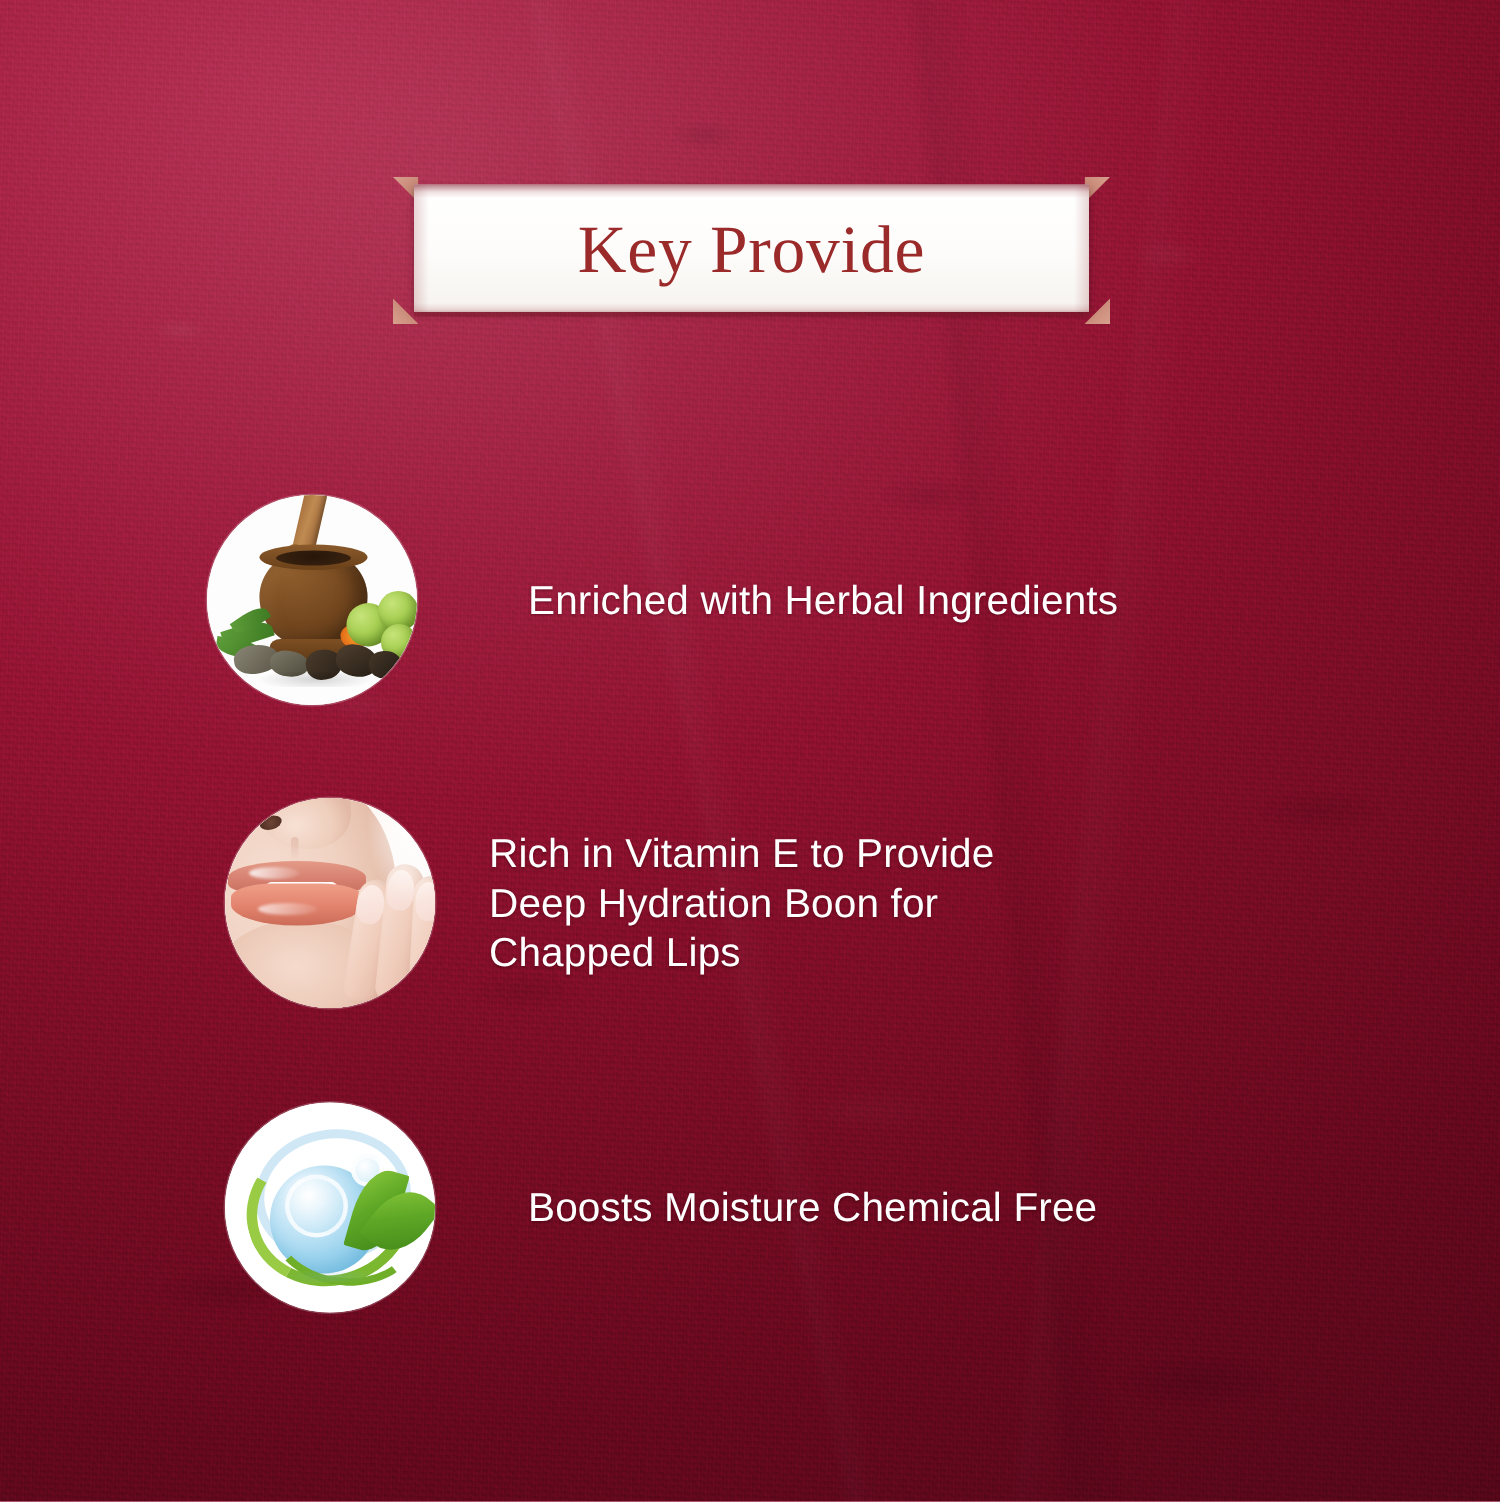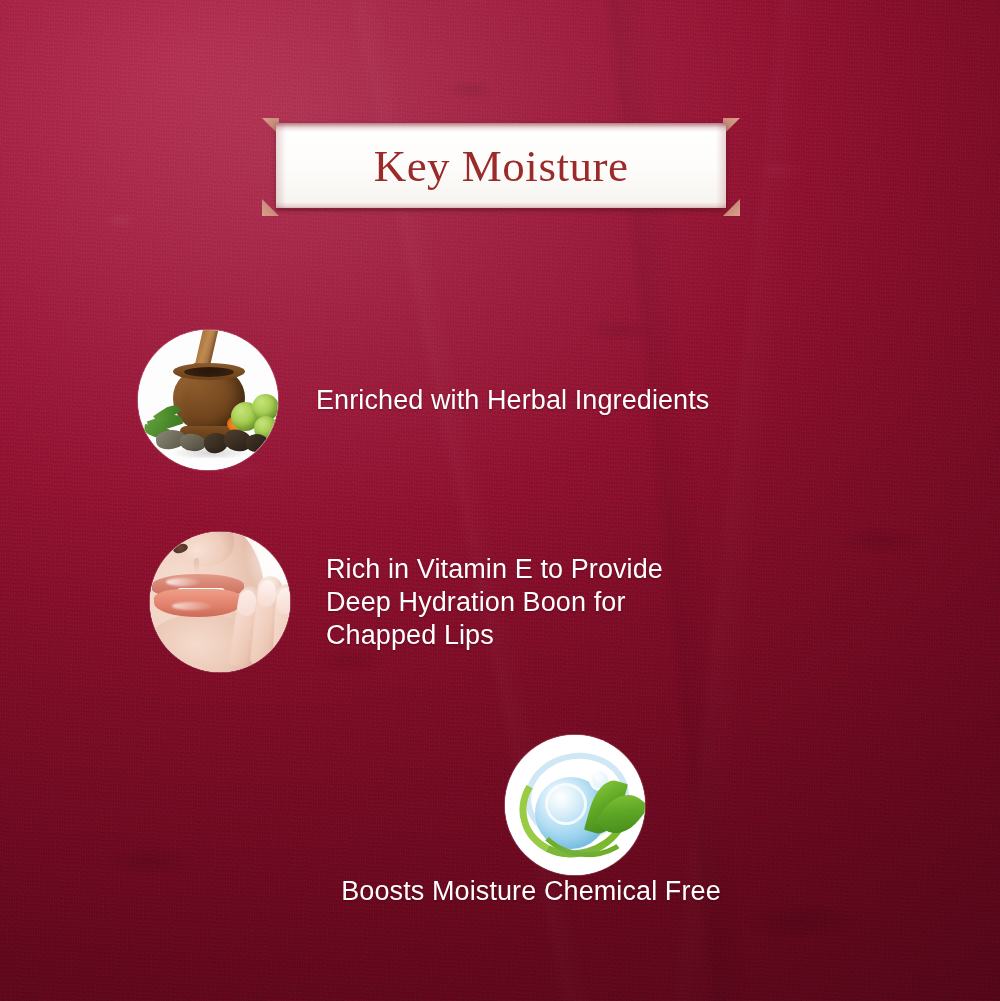--- a/index.html
+++ b/index.html
@@ -111,21 +111,21 @@
   }
 
   
   .benefit-row{
     position:absolute;
     left:0; width:1000px;
     display:flex; align-items:center;
   }
   #row-0{ top:330px; height:140px; }
   #row-1{ top:532px; height:140px; }
-  #row-2{ top:735px; height:140px;flex-direction:column; }
+  #row-2{ top:735px; height:140px; }
 
   .icon-circle{
     position:relative;
     width:140px; height:140px;
     border-radius:50%;
     overflow:hidden;
     background:#ffffff;
     flex:0 0 140px;
     box-shadow:0 0 0 1px rgba(255,255,255,.22);
   }
@@ -136,21 +136,21 @@
   .benefit-text{
     color:#ffffff;
     font-family:"Liberation Sans", sans-serif;
     font-size:27px;
     line-height:33px;
     font-weight:400;
     letter-spacing:.1px;
     text-shadow:0 1px 2px rgba(60,0,12,.45);
     white-space:pre-line;
   }
-  #row-0 .benefit-text{ margin-left:38px; }
+  #row-0 .benefit-text{ margin-left:74px; }
   #row-1 .benefit-text{ margin-left:36px; }
   #row-2 .benefit-text{ margin-left:62px; }
 
   
   .mortar-scene{ position:absolute; inset:0; background:#fdfdfd; }
   .m-pestle{
     position:absolute; left:57px; top:-4px; width:15px; height:78px;
     background:linear-gradient(95deg,#a8713e 0%, #c08a52 38%, #8e5a2e 100%);
     transform:rotate(13deg); border-radius:3px;
     box-shadow:inset -2px 0 3px rgba(0,0,0,.25);
@@ -361,21 +361,21 @@
   <div id="banner-wrap">
     <div class="fold fold-tl"></div>
     <div class="fold fold-tr"></div>
     <div class="fold fold-bl"></div>
     <div class="fold fold-br"></div>
     <div class="banner-panel"></div>
     <div class="curl-top"></div>
     <div class="curl-bottom"></div>
     <div class="curl-left"></div>
     <div class="curl-right"></div>
-    <div id="banner-title">Key Moisture</div>
+    <div id="banner-title">Key Provide</div>
   </div>
 
   <div class="benefit-row" id="row-0">
     <div class="icon-circle">
       <div class="mortar-scene">
         <div class="m-pestle"></div>
         <div class="m-pestle-head"></div>
         <div class="m-bowl"></div>
         <div class="m-rim"></div>
         <div class="m-rim-in"></div>

